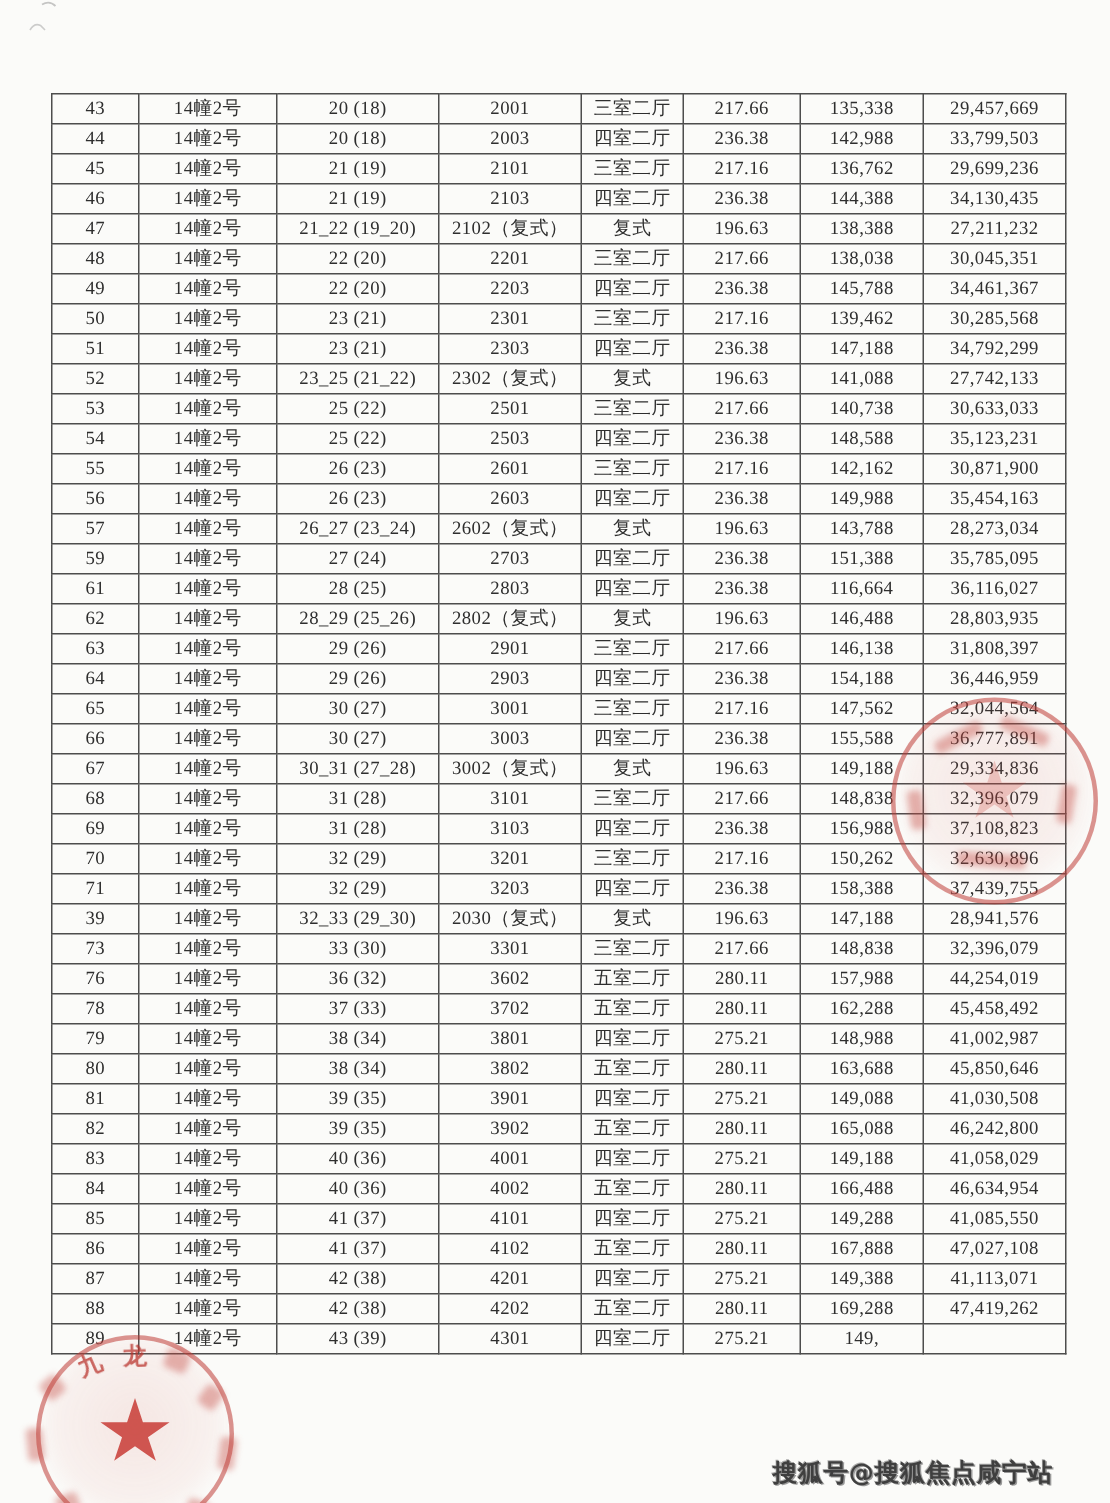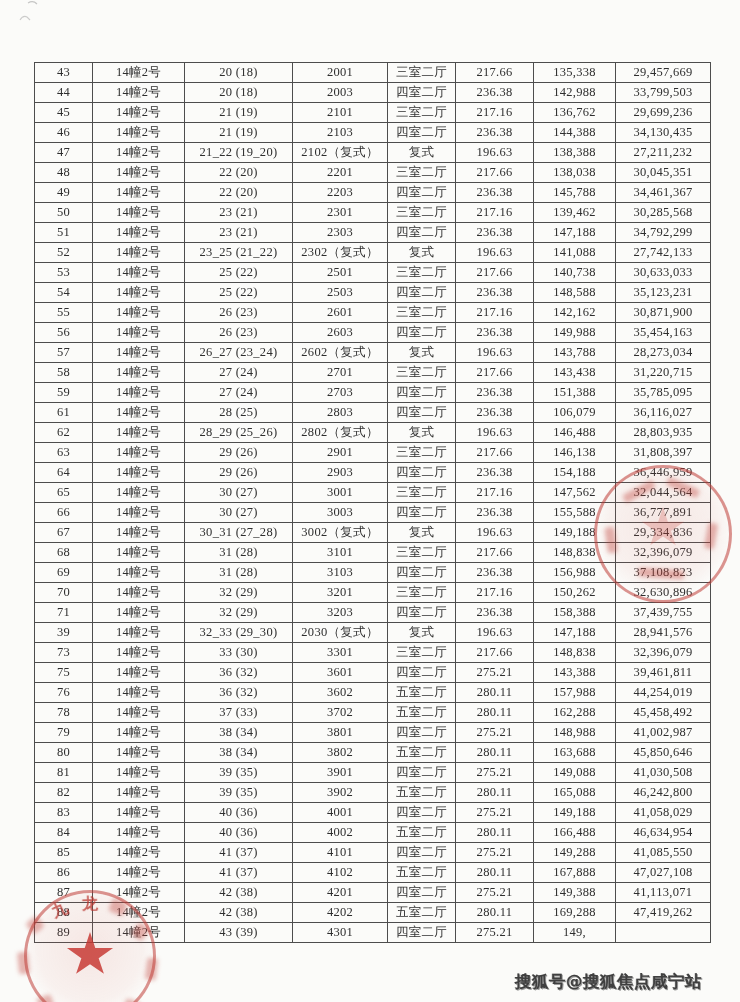--- a/index.html
+++ b/index.html
@@ -265,47 +265,37 @@
       <td>57</td>
       <td>14幢2号</td>
       <td>26_27 (23_24)</td>
       <td>2602（复式）</td>
       <td>复式</td>
       <td>196.63</td>
       <td>143,788</td>
       <td>28,273,034</td>
     </tr>
         <tr>
-      <td>58</td>
-      <td>14幢2号</td>
-      <td>27 (24)</td>
-      <td>2701</td>
-      <td>三室二厅</td>
-      <td>217.66</td>
-      <td>143,438</td>
-      <td>31,220,715</td>
-    </tr>
-        <tr>
       <td>59</td>
       <td>14幢2号</td>
       <td>27 (24)</td>
       <td>2703</td>
       <td>四室二厅</td>
       <td>236.38</td>
       <td>151,388</td>
       <td>35,785,095</td>
     </tr>
         <tr>
       <td>61</td>
       <td>14幢2号</td>
       <td>28 (25)</td>
       <td>2803</td>
       <td>四室二厅</td>
       <td>236.38</td>
-      <td>106,079</td>
+      <td>116,664</td>
       <td>36,116,027</td>
     </tr>
         <tr>
       <td>62</td>
       <td>14幢2号</td>
       <td>28_29 (25_26)</td>
       <td>2802（复式）</td>
       <td>复式</td>
       <td>196.63</td>
       <td>146,488</td>
@@ -413,30 +403,20 @@
     </tr>
         <tr>
       <td>73</td>
       <td>14幢2号</td>
       <td>33 (30)</td>
       <td>3301</td>
       <td>三室二厅</td>
       <td>217.66</td>
       <td>148,838</td>
       <td>32,396,079</td>
-    </tr>
-        <tr>
-      <td>75</td>
-      <td>14幢2号</td>
-      <td>36 (32)</td>
-      <td>3601</td>
-      <td>四室二厅</td>
-      <td>275.21</td>
-      <td>143,388</td>
-      <td>39,461,811</td>
     </tr>
         <tr>
       <td>76</td>
       <td>14幢2号</td>
       <td>36 (32)</td>
       <td>3602</td>
       <td>五室二厅</td>
       <td>280.11</td>
       <td>157,988</td>
       <td>44,254,019</td>

